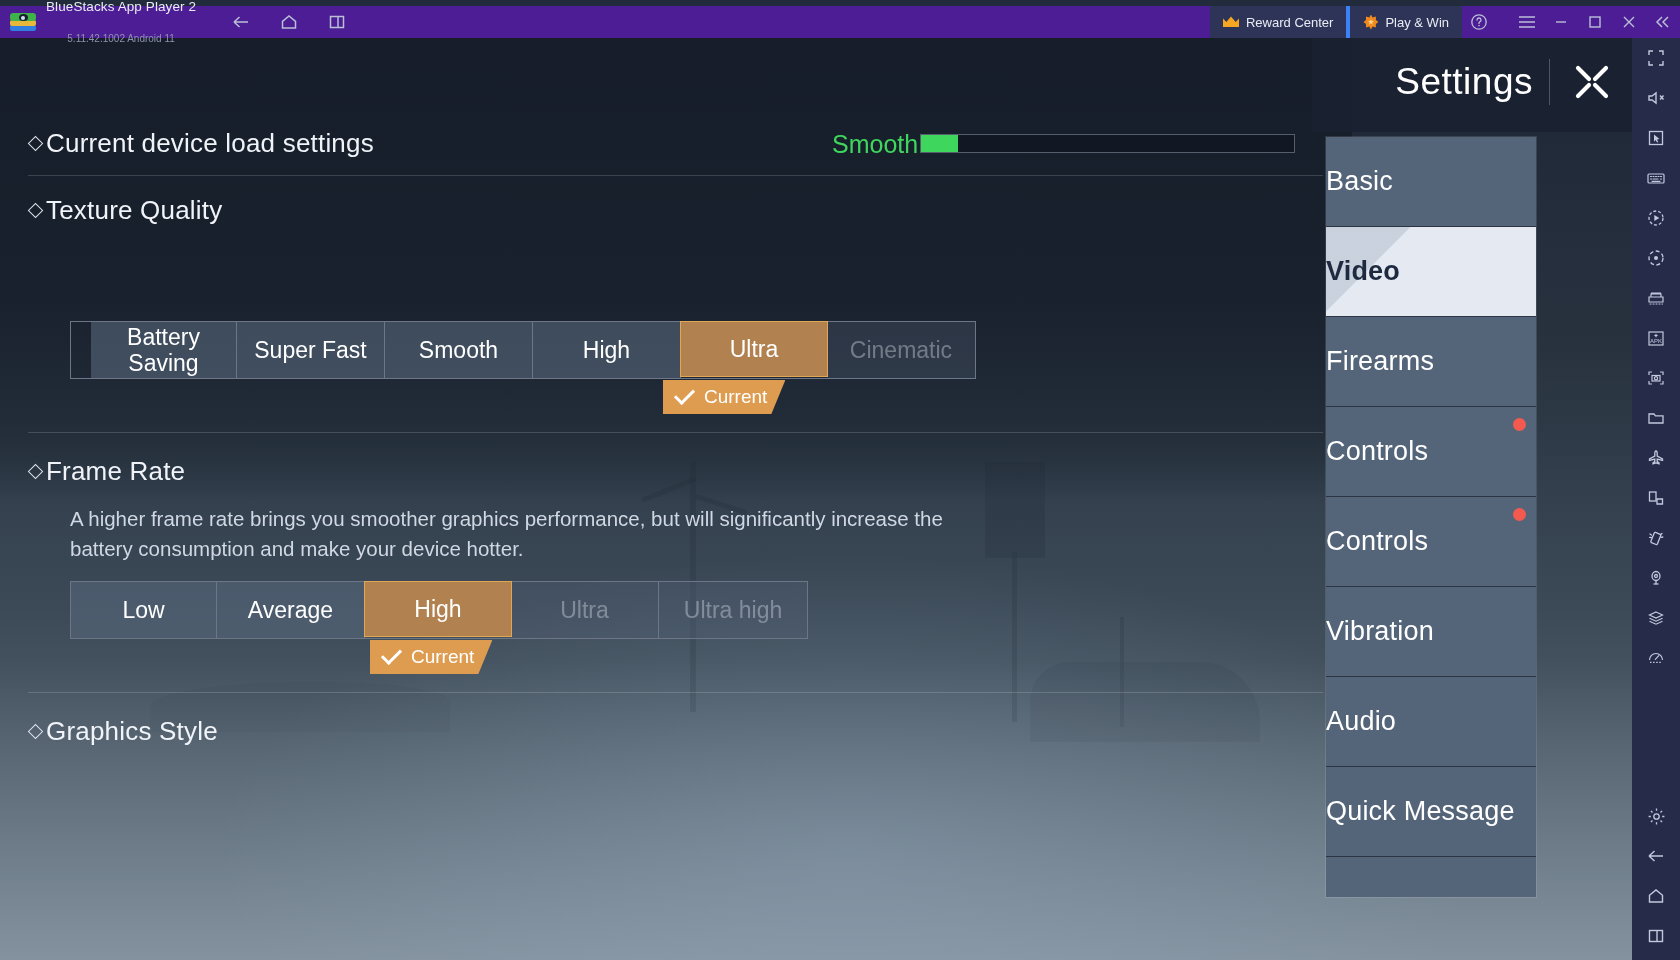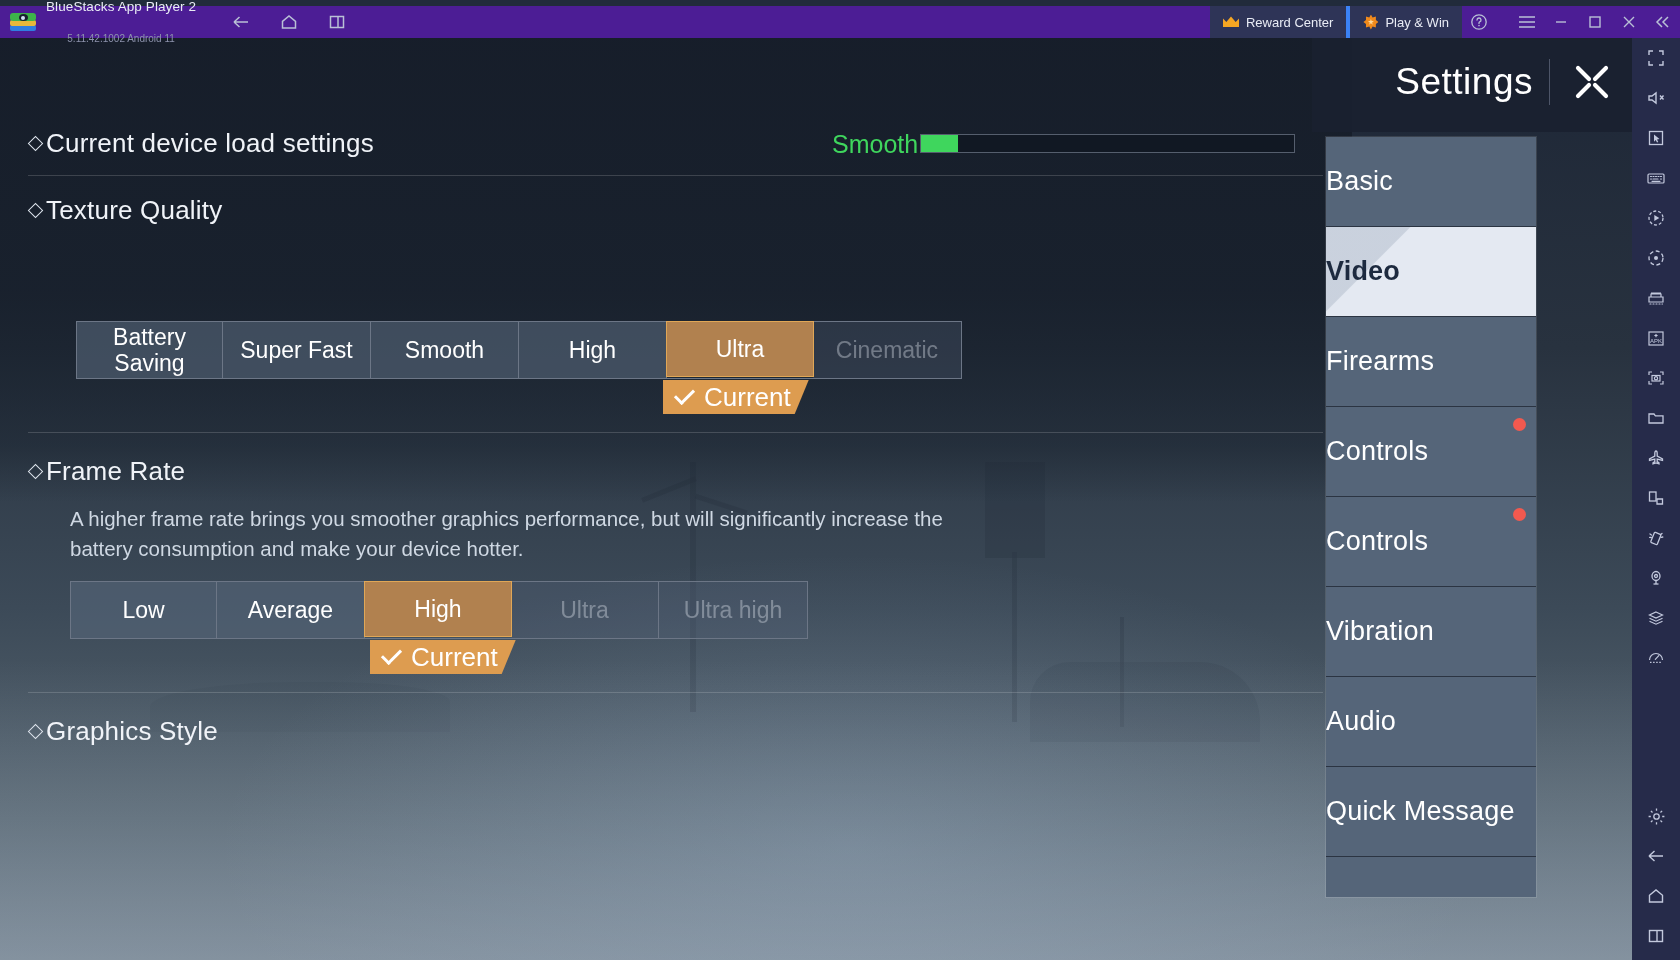--- a/index.html
+++ b/index.html
@@ -142,21 +142,21 @@
   .opt:last-child { border-right: none; }
   .opt.sel {
     background: #b1814f; border:1px solid #e0a757; margin:-1px; z-index:3; position:relative;
   }
   .opt.dim { color: rgba(225,232,240,.38); background: rgba(86,101,121,.30); }
   .two-line { white-space: pre-line; }
 
   .current-badge {
     position:absolute; height: 34px; background:#dd9c50; color:#fff;
     display:flex; align-items:center; gap:10px; padding: 0 18px 0 12px;
-    font-size: 26px; z-index:4;
+    font-size: 19px; z-index:4;
     clip-path: polygon(0 0, 100% 0, calc(100% - 14px) 100%, 0 100%);
   }
   .check { width:19px; height:11px; border-left:3px solid #fff; border-bottom:3px solid #fff;
       transform: rotate(-45deg); margin-top:-5px; }
 
   
   #rail {
     position:absolute; right:0; top:32px; width: 48px; height: 928px;
     background:#262b4a; display:flex; flex-direction:column; align-items:center;
     padding-top: 6px;
@@ -274,21 +274,21 @@
       <div id="load-fill" style="width: 10%; background: rgb(63, 214, 93);"></div>
     </div>
 
     <div class="rowline" style="top:143px;"></div>
 
     <div class="sec-title" style="left:30px; top:163px;">
       <span class="diamond"></span>
       <span>Texture Quality</span>
     </div>
 
-    <div class="optgroup" id="tq-group" style="left:76px; top:289px;">
+    <div class="optgroup" id="tq-group" style="left:70px; top:289px;padding-left:20px;">
         <div class="opt two-line" style="width: 146px;"><span>Battery
 Saving</span></div>
         <div class="opt" style="width: 148px;">
           <span>Super Fast</span>
         </div>
         <div class="opt" style="width: 148px;">
           <span>Smooth</span>
         </div>
         <div class="opt" style="width: 148px;">
           <span>High</span>

